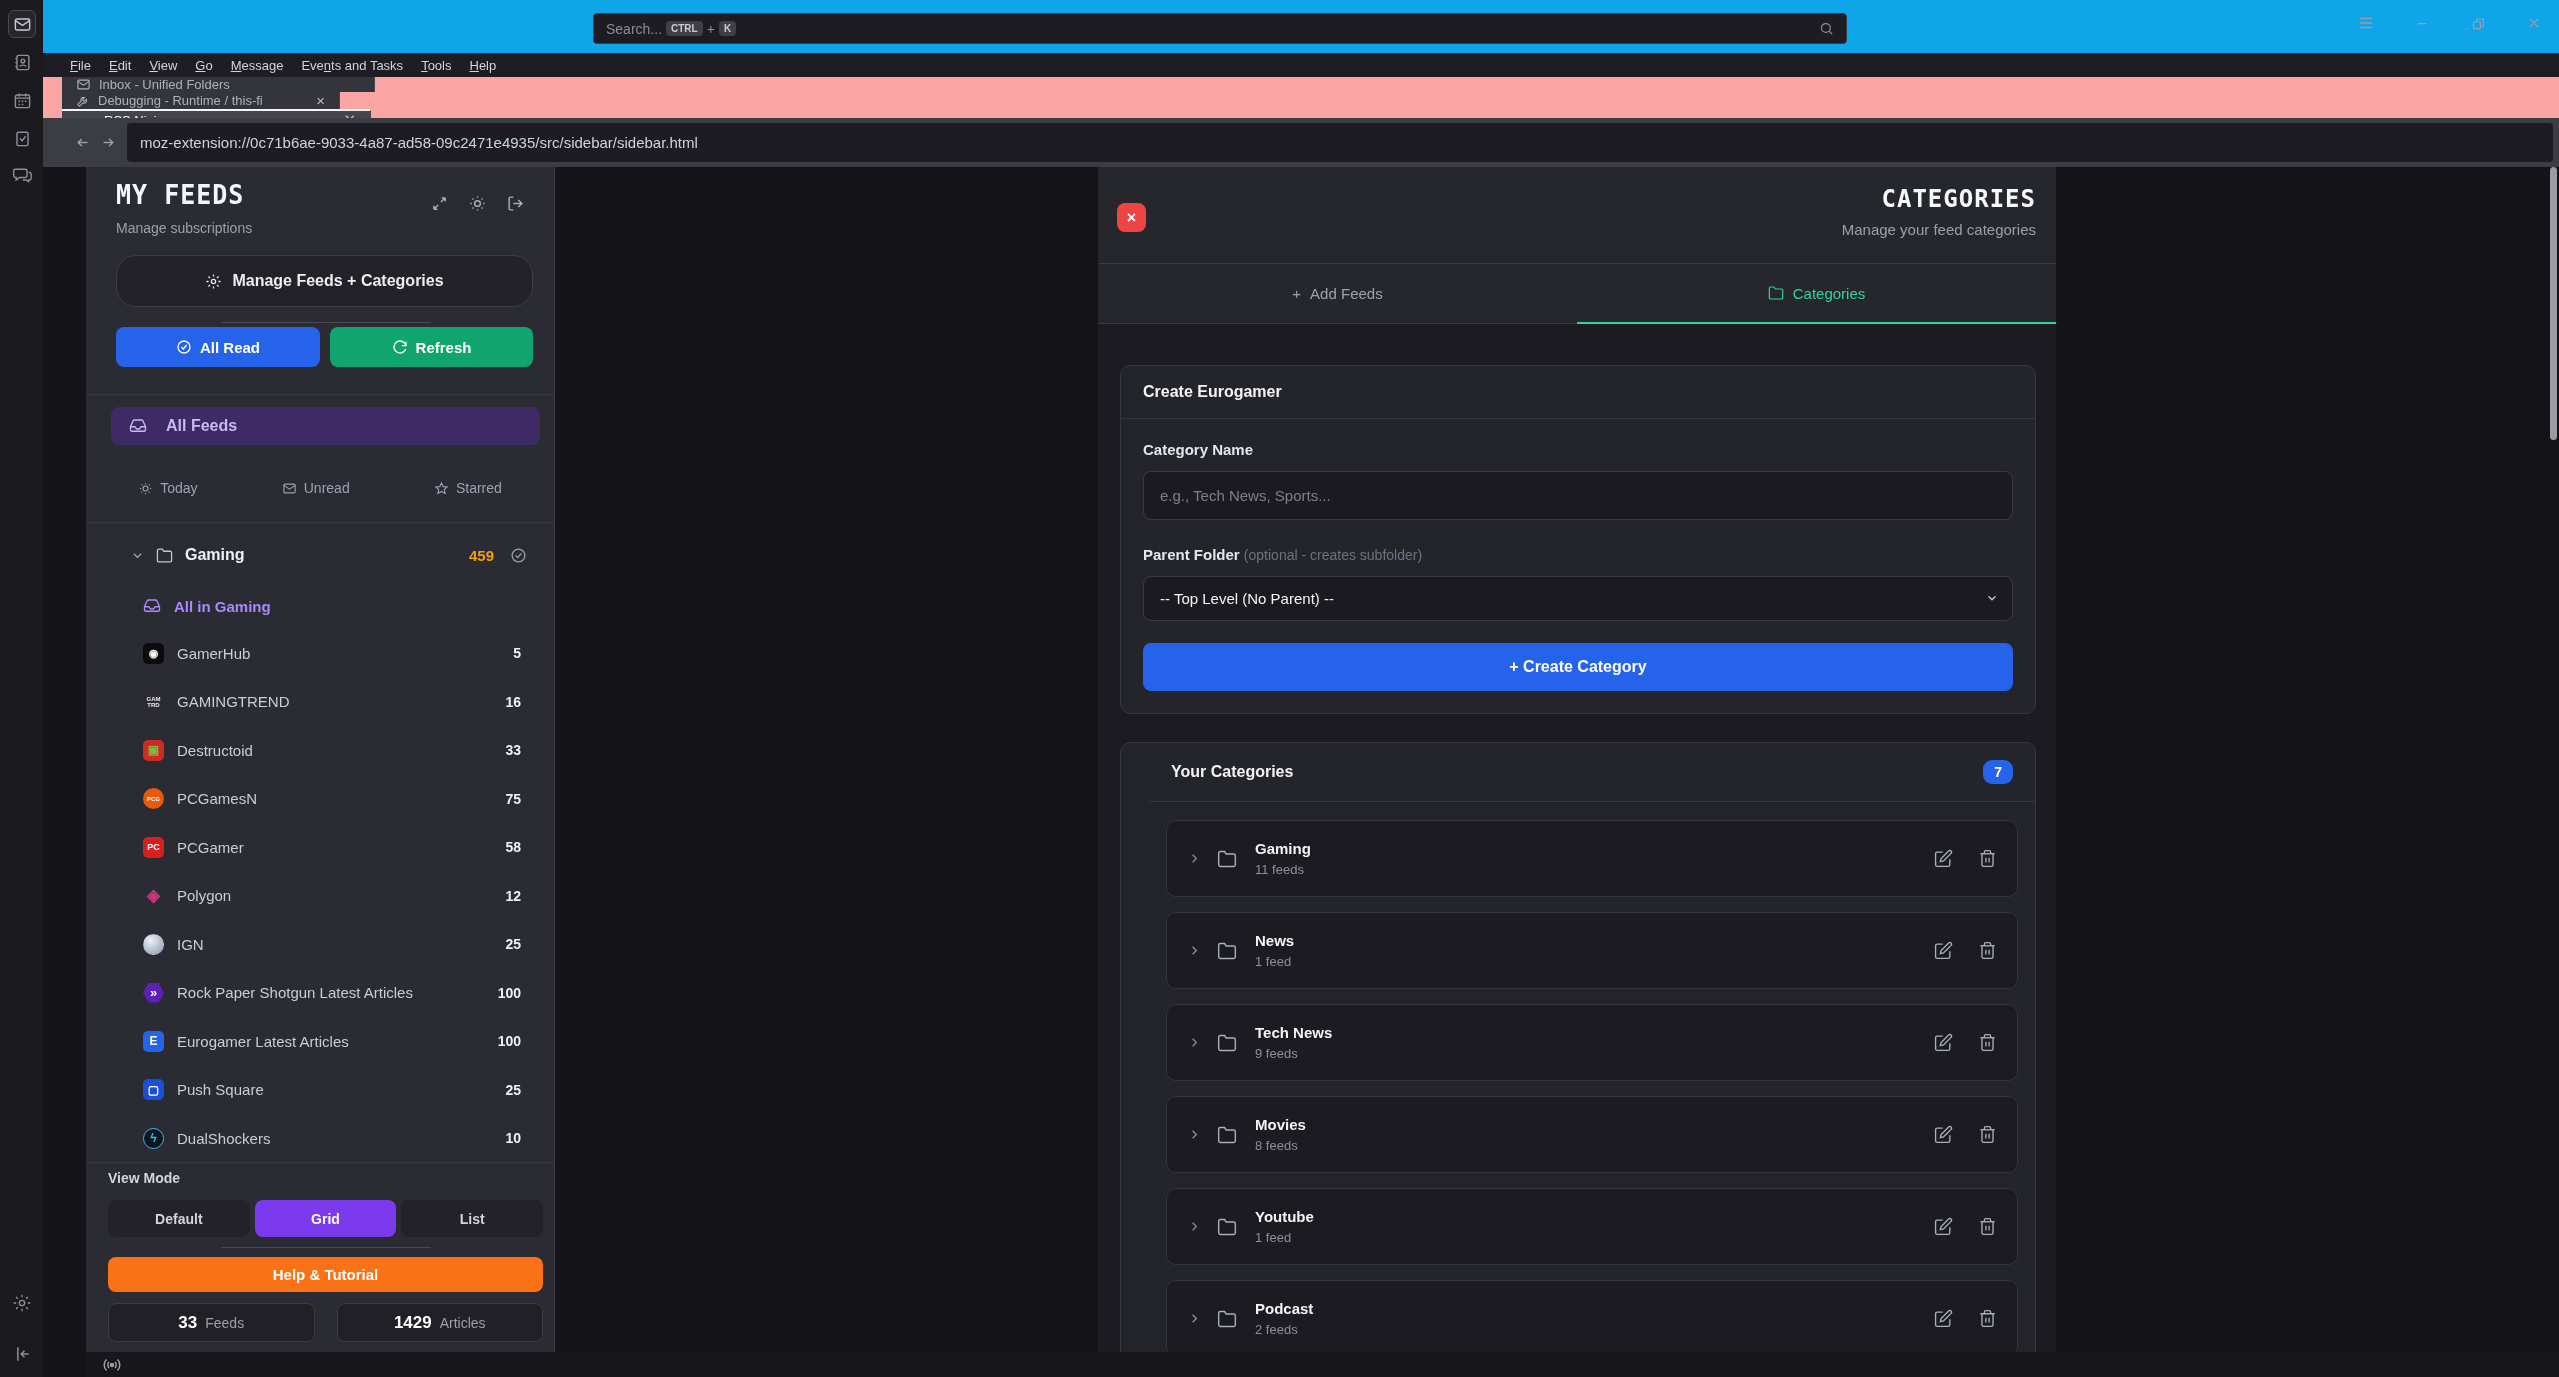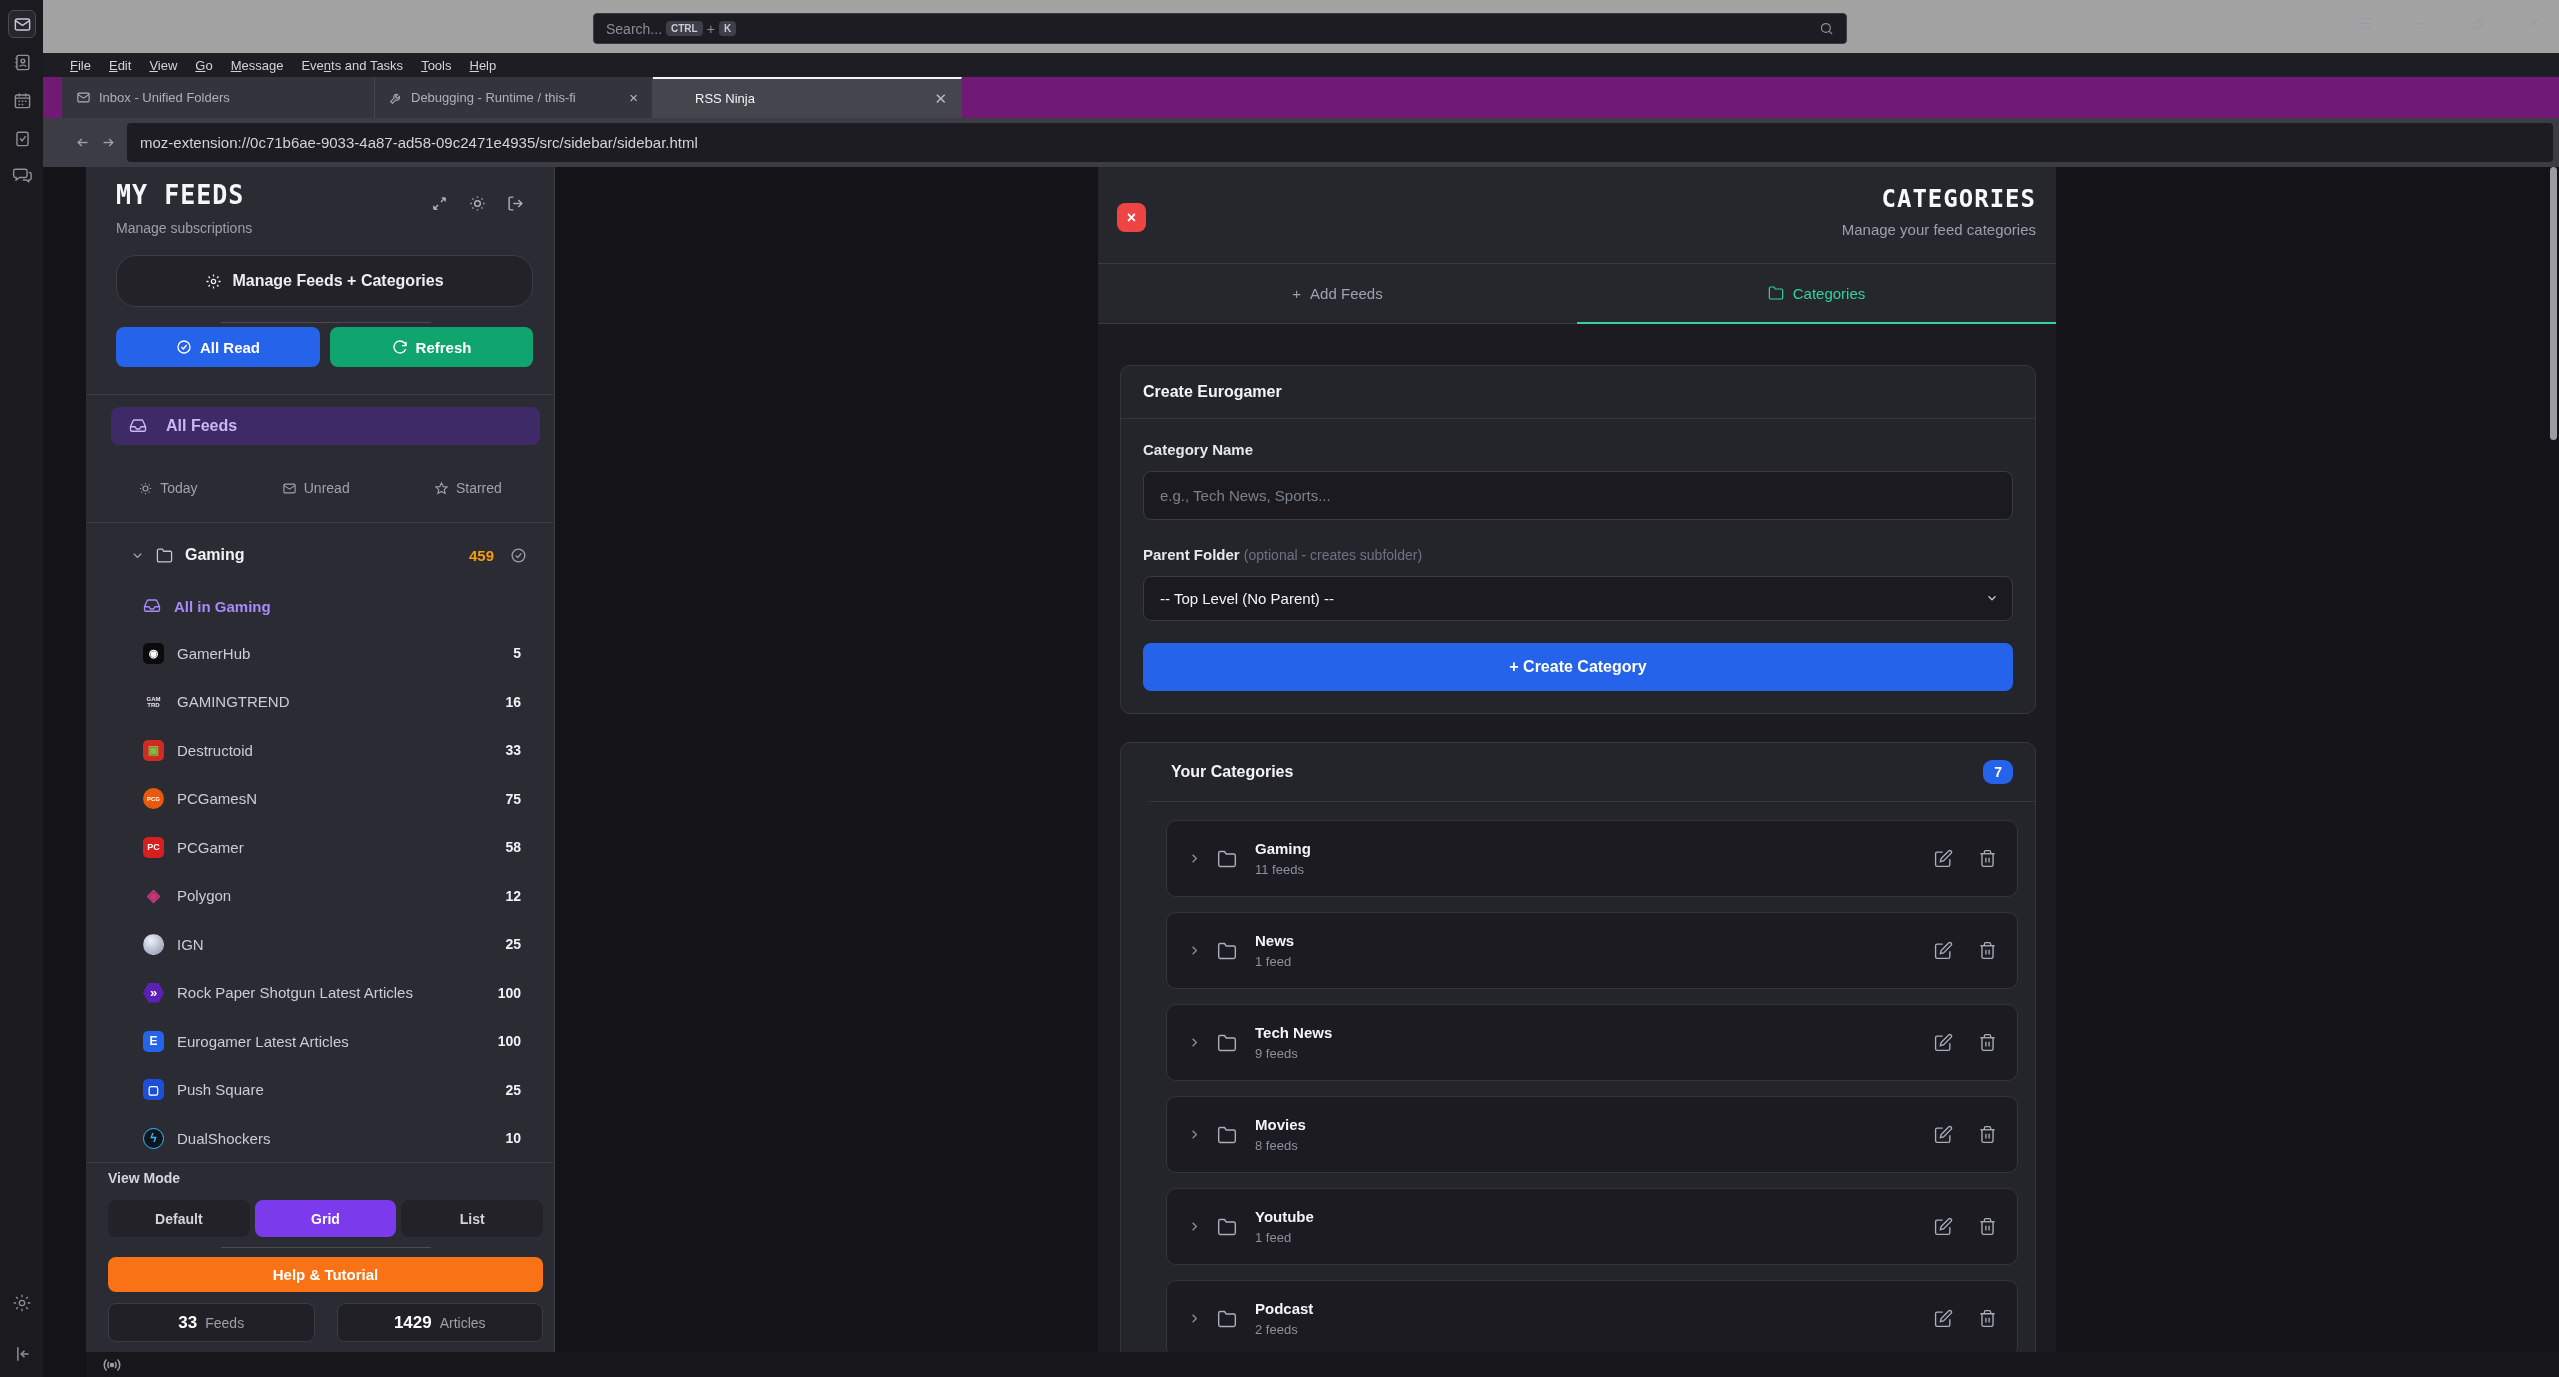--- a/index.html
+++ b/index.html
@@ -9,34 +9,34 @@
   svg { display:block; }
 
   
   .dock { position:absolute; left:0; top:0; width:43px; height:1377px; background:#1b1b1f; z-index:5; }
   .dock-ico { position:absolute; left:8px; width:28px; height:28px; display:flex; align-items:center; justify-content:center;
     color:#8d8f99; border-radius:6px; cursor:pointer; }
   .dock-ico.active { border:1px solid #4a4a54; background:#26262c; color:#c7c9d1; }
 
   
   .chrome { position:absolute; left:43px; top:0; right:0; }
-  .titlebar { position:absolute; left:0; top:0; right:0; height:53px; background:#a3a3a3; }
+  .titlebar { position:absolute; left:0; top:0; right:0; height:53px; background:#0ea5e9; }
   .searchbox { position:absolute; left:550px; top:13px; width:1254px; height:31px; background:#1c1c22;
     border:1px solid #3a3a42; border-radius:4px; display:flex; align-items:center; padding:0 12px; color:#8a8d97; font-size:14px; }
   .kbd { background:#3f3f49; color:#c9ccd4; border-radius:4px; font-size:10px; font-weight:bold; padding:2px 5px; margin:0 4px; }
   .searchbox .mag { margin-left:auto; color:#8a8d97; }
   .winctrls { position:absolute; right:12px; top:10px; display:flex; gap:30px; color:#9a9ca6; }
   .winctrls span { width:26px; height:26px; display:flex; align-items:center; justify-content:center; cursor:pointer; }
 
   .menubar { position:absolute; left:0; top:53px; right:0; height:24px; background:#1d1d23; display:flex; align-items:center;
     padding-left:18px; font-size:13px; color:#d2d4da; }
   .menubar .mitem { padding:0 9px; cursor:pointer; }
   .menubar .mkey { text-decoration:underline; }
 
-  .tabbar { position:absolute; left:0; top:77px; right:0; height:41px; background:#701a75; display:flex; padding-left:19px; }
+  .tabbar { position:absolute; left:0; top:77px; right:0; height:41px; background:#fca5a5; display:flex; padding-left:19px;flex-direction:column; }
   .tab { display:flex; align-items:center; gap:8px; font-size:13px; color:#aeb1ba; padding:0 14px; width:313px;
     background:#34343c; border-right:1px solid #45454e; cursor:pointer; position:relative; }
   .tab .t-label { overflow:hidden; white-space:nowrap; max-width:200px; }
   .tab.t2 { width:278px; }
   .tab.active { width:309px; background:#45454e; color:#f3f4f6; border-top:2px solid #f5f5f7; }
   .tab .t-close { margin-left:auto; font-size:15px; color:#b8bac2; cursor:pointer; }
 
   .urlbar { position:absolute; left:0; top:118px; right:0; height:49px; background:#3c3c45; display:flex; align-items:center; }
   .nav-arrow { width:26px; display:flex; justify-content:center; color:#9ea1ab; cursor:pointer; }
   .url-input { margin-left:6px; height:39px; flex:1; margin-right:6px; background:#1c1c22; border-radius:4px;

